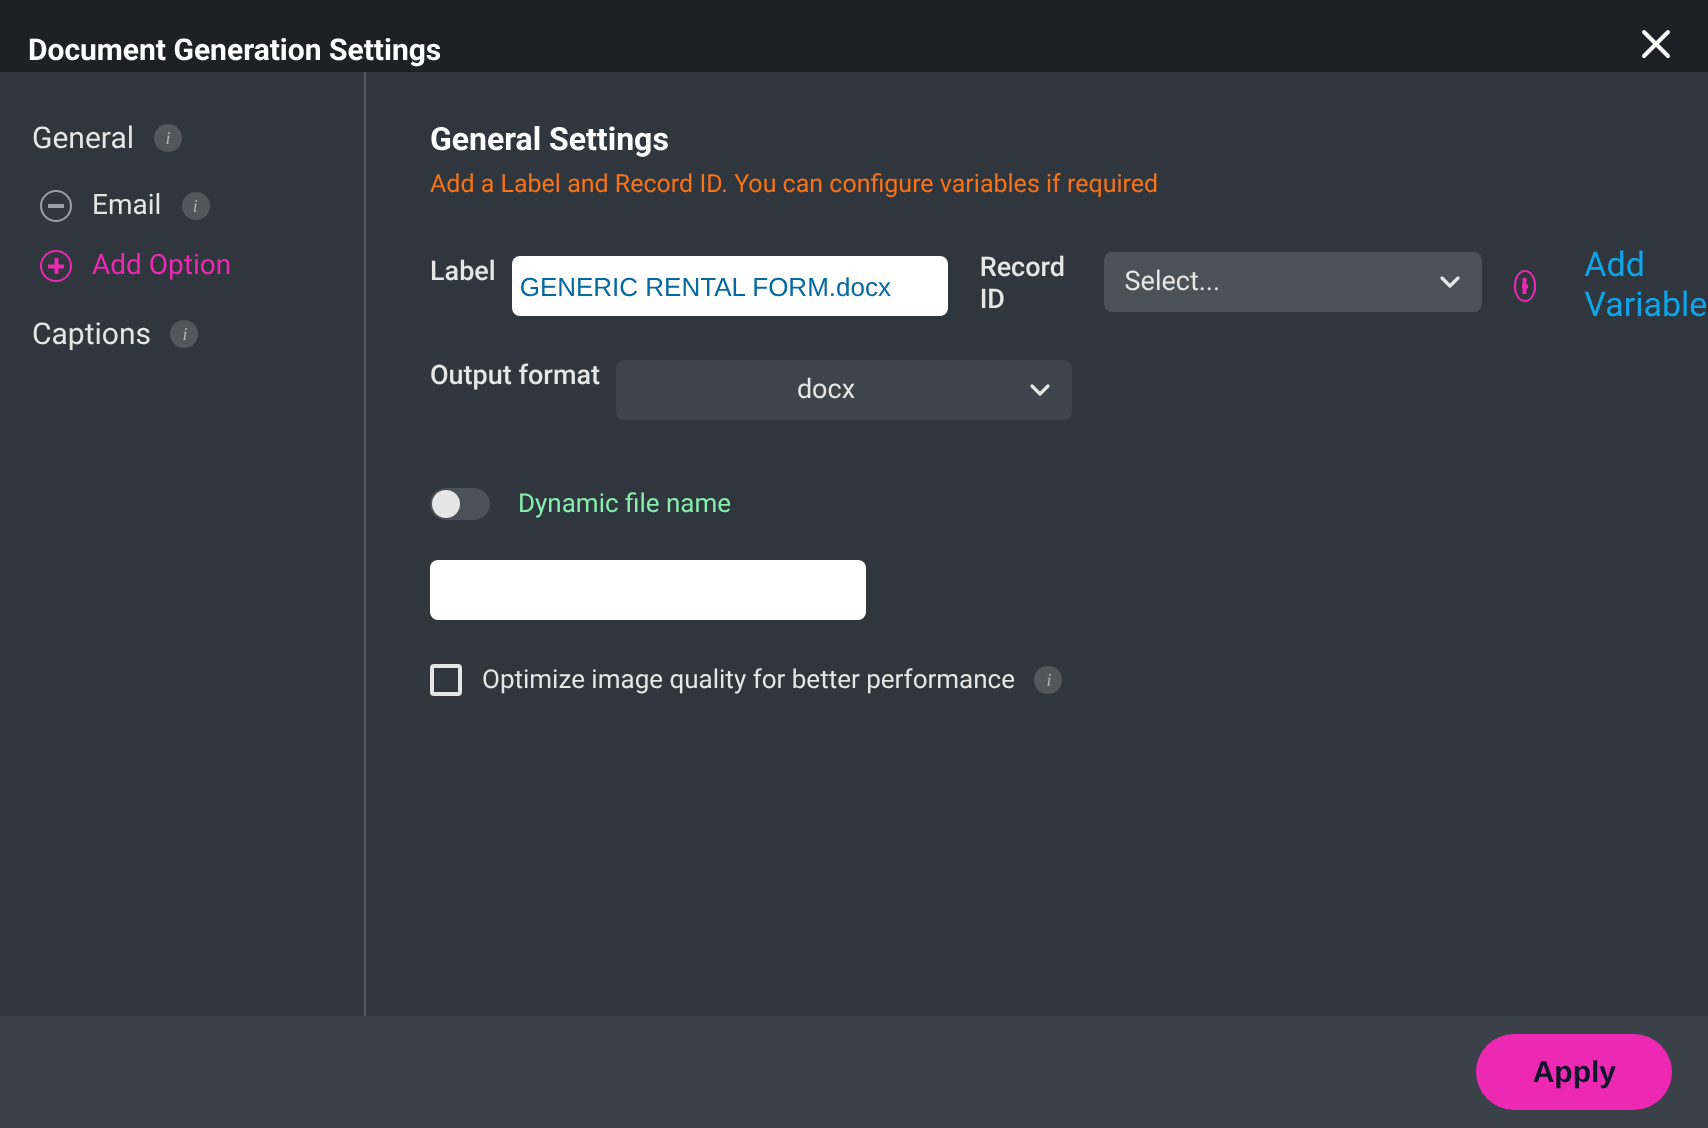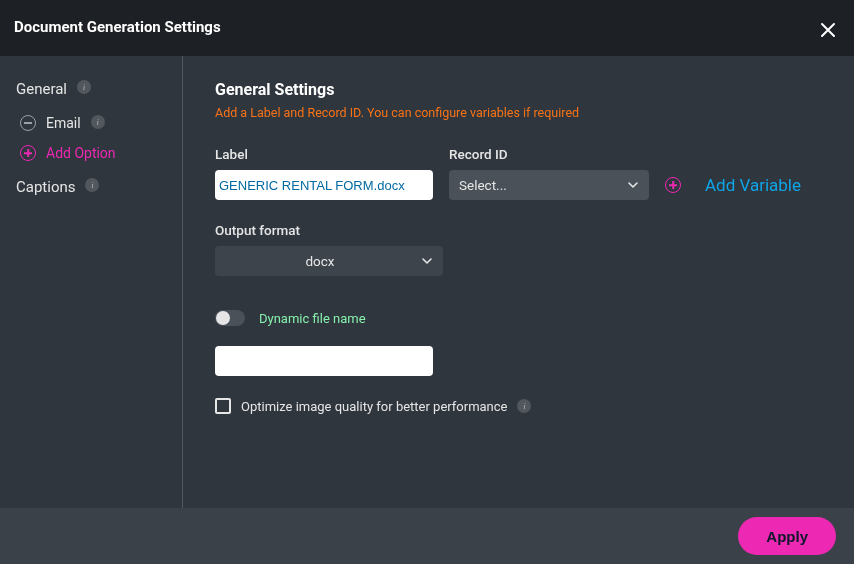--- a/index.html
+++ b/index.html
@@ -1,38 +1,38 @@
 <!DOCTYPE html>
 <html><head>
 <meta charset="utf-8">
 <style>
   * { box-sizing: border-box; margin: 0; padding: 0; }
   html, body { width: 854px; height: 564px; font-family: -apple-system, BlinkMacSystemFont, "Segoe UI", Roboto, sans-serif; background: #2f363d; color: #e6e6e6; overflow: hidden; }
   .modal { width: 854px; height: 564px; display: flex; flex-direction: column; background: #2f363d; }
-  .header { background: #1d2125; height: 56px; display: flex; align-items: flex-start; justify-content: space-between; padding: 18px 14px; }
+  .header { background: #1d2125; height: 36px; display: flex; align-items: flex-end; justify-content: space-between; padding: 2px 14px; }
   .header-title { font-size: 15px; font-weight: 700; color: #fff; }
   .close-btn { width: 24px; height: 24px; display: flex; align-items: center; justify-content: center; cursor: pointer; }
   .body { flex: 1; display: flex; background: #2f363d; }
   .sidebar { width: 183px; border-right: 1px solid #52595f; padding: 24px 16px 0 16px; }
-  .sidebar-item { display: flex; gap: 10px; padding: 7px 0; font-size: 14px; cursor: pointer; color: #e6e6e6; }
+  .sidebar-item { display: flex; align-items: center; gap: 10px; padding: 7px 0; font-size: 14px; cursor: pointer; color: #e6e6e6; }
   .sidebar-item.top { font-size: 15px; padding-top: 0; padding-bottom: 10px; }
   .sidebar-item.indent { padding-left: 4px; }
   .sidebar-item.accent { color: #ed28b3; }
   .info-dot { width: 14px; height: 14px; border-radius: 50%; background: #51575d; display: inline-flex; align-items: center; justify-content: center; font-size: 9px; color: #aeb3b7; font-style: italic; font-family: Georgia, serif; }
   .minus-circle { width: 16px; height: 16px; border: 1.5px solid #9aa0a6; border-radius: 50%; display: inline-flex; align-items: center; justify-content: center; }
   .minus-circle::after { content: ""; width: 8px; height: 1.5px; background: #9aa0a6; }
   .plus-circle { width: 16px; height: 16px; border: 1.5px solid #ed28b3; border-radius: 50%; position: relative; display: inline-block; }
   .plus-circle::before, .plus-circle::after { content: ""; position: absolute; background: #ed28b3; }
   .plus-circle::before { left: 3px; right: 3px; top: 50%; height: 1.5px; transform: translateY(-50%); }
   .plus-circle::after { top: 3px; bottom: 3px; left: 50%; width: 1.5px; transform: translateX(-50%); }
   .main { flex: 1; padding: 24px 32px 0 32px; overflow: auto; }
   .section-title { font-size: 16px; font-weight: 700; color: #fff; margin-bottom: 6px; }
   .section-sub { font-size: 12.5px; color: #f97316; margin-bottom: 26px; }
   .row { display: flex; gap: 16px; align-items: flex-end; margin-bottom: 22px; }
-  .field { display: flex; flex-direction: column; gap: 8px; }
+  .field { display: flex; flex-direction: row; gap: 8px; }
   .field-label { font-size: 13.5px; color: #e6e6e6; font-weight: 500; }
   .text-input { width: 218px; height: 30px; background: #fff; border: none; border-radius: 4px; padding: 0 4px; font-size: 13px; color: #0369a1; outline: none; }
   .select { width: 200px; height: 30px; background: #4a5159; border: none; border-radius: 4px; padding: 0 28px 0 10px; font-size: 13.5px; color: #e6e6e6; display: flex; align-items: center; position: relative; cursor: pointer; }
   .select.dark { background: #3d444b; }
   .select-caret { position: absolute; right: 10px; top: 50%; transform: translateY(-50%); }
   .add-var { display: flex; align-items: center; gap: 24px; color: #0ea5e9; font-size: 17px; cursor: pointer; height: 30px; }
   .toggle-row { display: flex; align-items: center; gap: 14px; margin-bottom: 20px; }
   .toggle { width: 30px; height: 16px; background: #4a5159; border-radius: 8px; position: relative; cursor: pointer; }
   .toggle-knob { position: absolute; left: 1px; top: 1px; width: 14px; height: 14px; background: #e6e6e6; border-radius: 50%; }
   .toggle-label { font-size: 13px; color: #86efac; }

